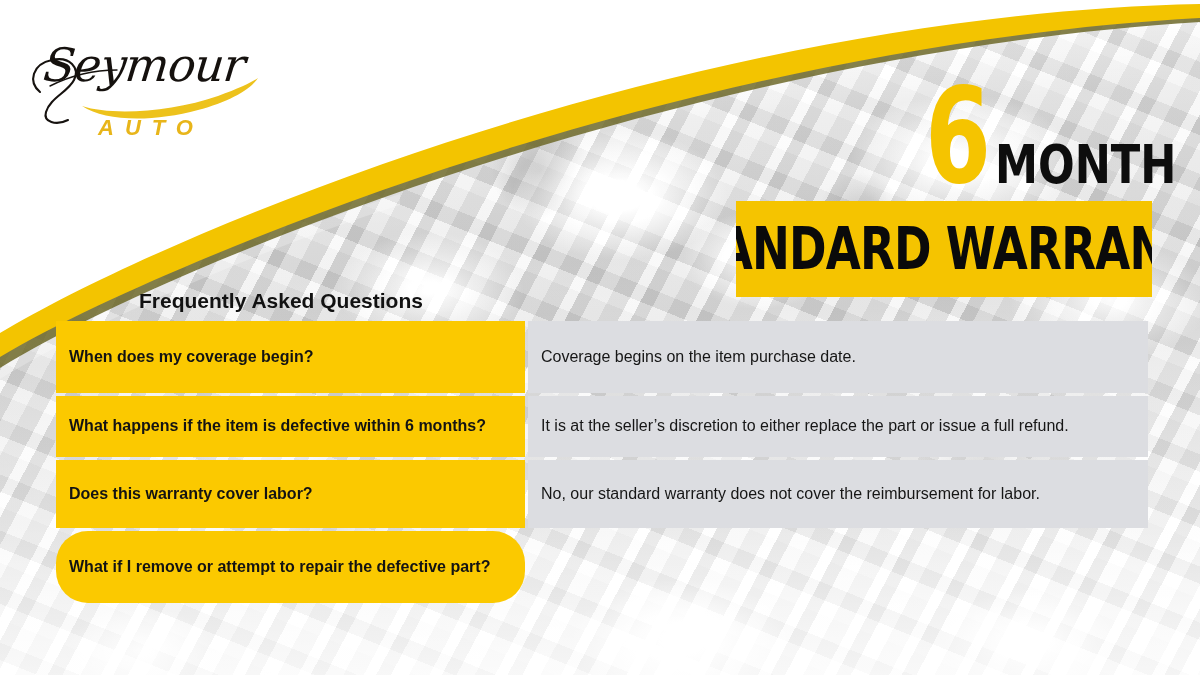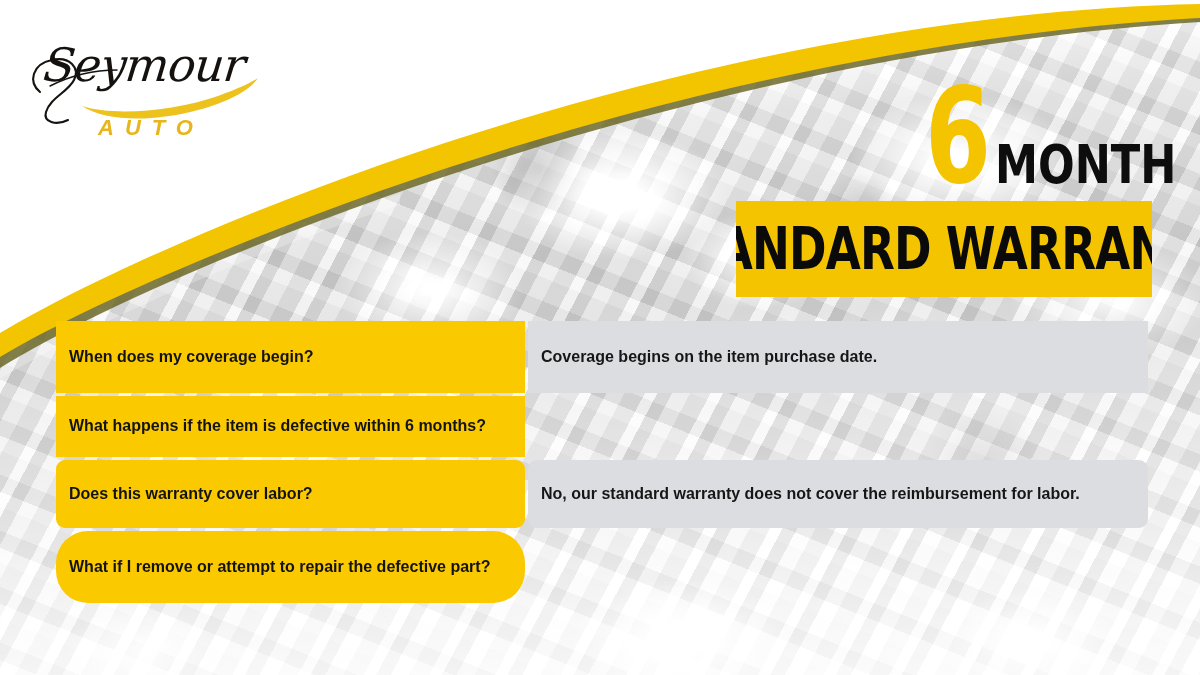--- a/index.html
+++ b/index.html
@@ -201,31 +201,31 @@
     flex: 1 1 auto;
     background: #dcdde1;
     box-sizing: border-box;
     margin-left: 3px;
     padding: 14px 14px 14px 13px;
     display: flex;
     align-items: center;
   }
   .faq-a span {
     font-family: "Liberation Sans", sans-serif;
-    font-weight: 700;
+    font-weight: 400;
     font-size: 16px;
     line-height: 1.30;
     color: #161616;
     text-align: justify;
     display: block;
     width: 100%;
   }
   .r1 .faq-q, .r1 .faq-a { height: 72px; }
   .r2 .faq-q, .r2 .faq-a { height: 61px; }
-  .r3 .faq-q, .r3 .faq-a { height: 68px; border-radius: 9px; }
+  .r3 .faq-q, .r3 .faq-a { height: 68px; }
   .r4 .faq-q, .r4 .faq-a { height: 72px; border-radius: 32px; }
 </style>
 </head>
 <body>
 
 <div id="slide">
 
   <div class="photo"></div>
   <div class="photo-veil"></div>
 
@@ -254,36 +254,40 @@
 
   <div class="six-month">
     <div class="six">6</div>
     <div class="month">MONTH</div>
   </div>
 
   <div class="warranty-banner">
     <div class="warranty-text">STANDARD WARRANTY</div>
   </div>
 
+  <div class="faq-heading">Frequently Asked Questions</div>
 
   <div class="faq-table">
 
     <div class="faq-row r1">
       <div class="faq-q">
         <span>When does my coverage begin?</span>
       </div>
       <div class="faq-a">
         <span>Coverage begins on the item purchase date.</span>
       </div>
     </div>
 
     <div class="faq-row r2">
       <div class="faq-q">
         <span>What happens if the item is defective within 6 months?</span>
       </div>
+      <div class="faq-a">
+        <span>It is at the seller’s discretion to either replace the part or issue a full refund.</span>
+      </div>
     </div>
 
     <div class="faq-row r3">
       <div class="faq-q">
         <span>Does this warranty cover labor?</span>
       </div>
       <div class="faq-a">
         <span>No, our standard warranty does not cover the reimbursement for labor.</span>
       </div>
     </div>

